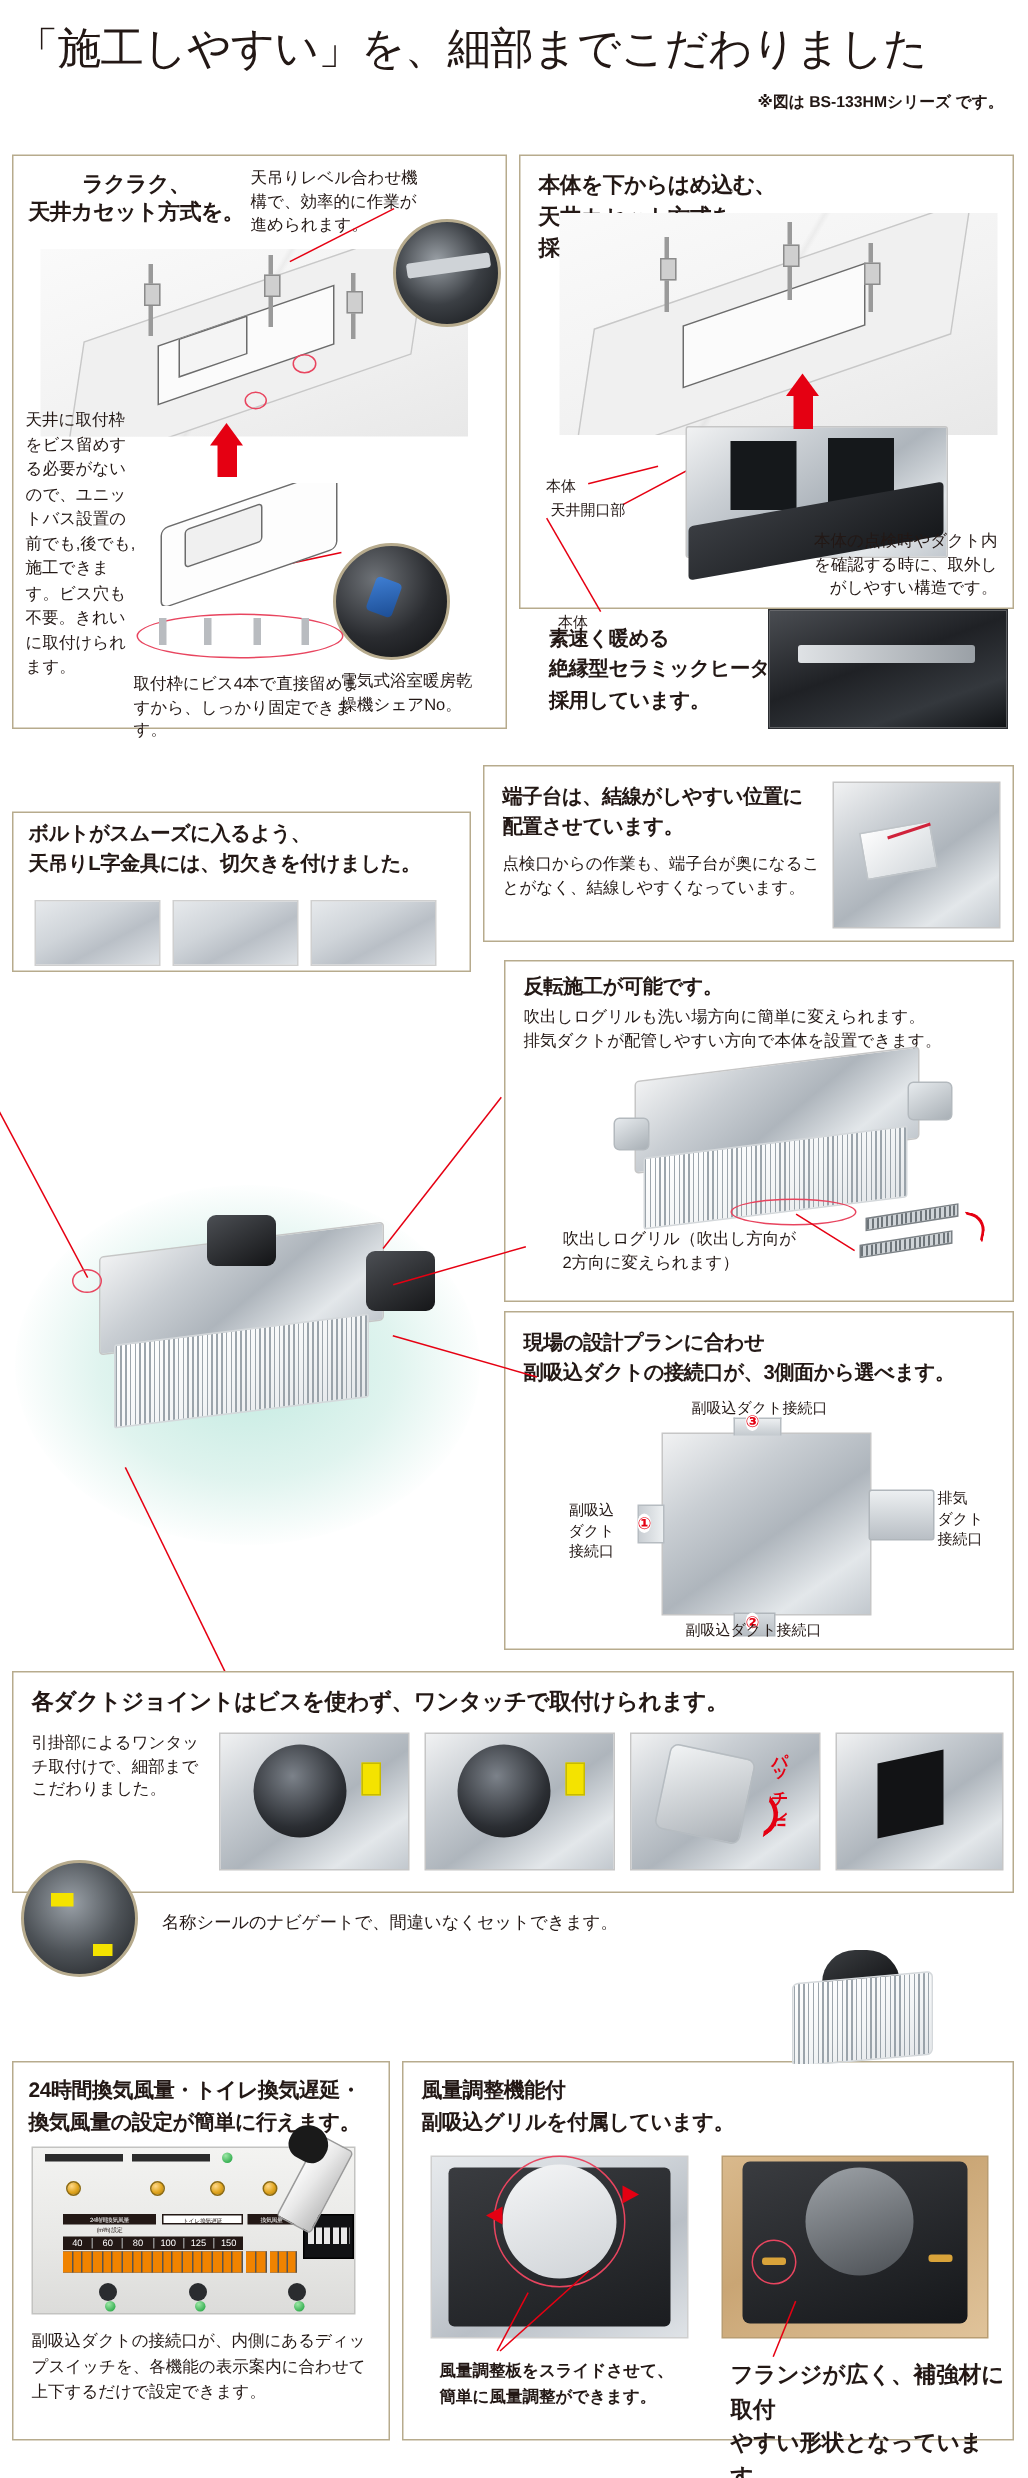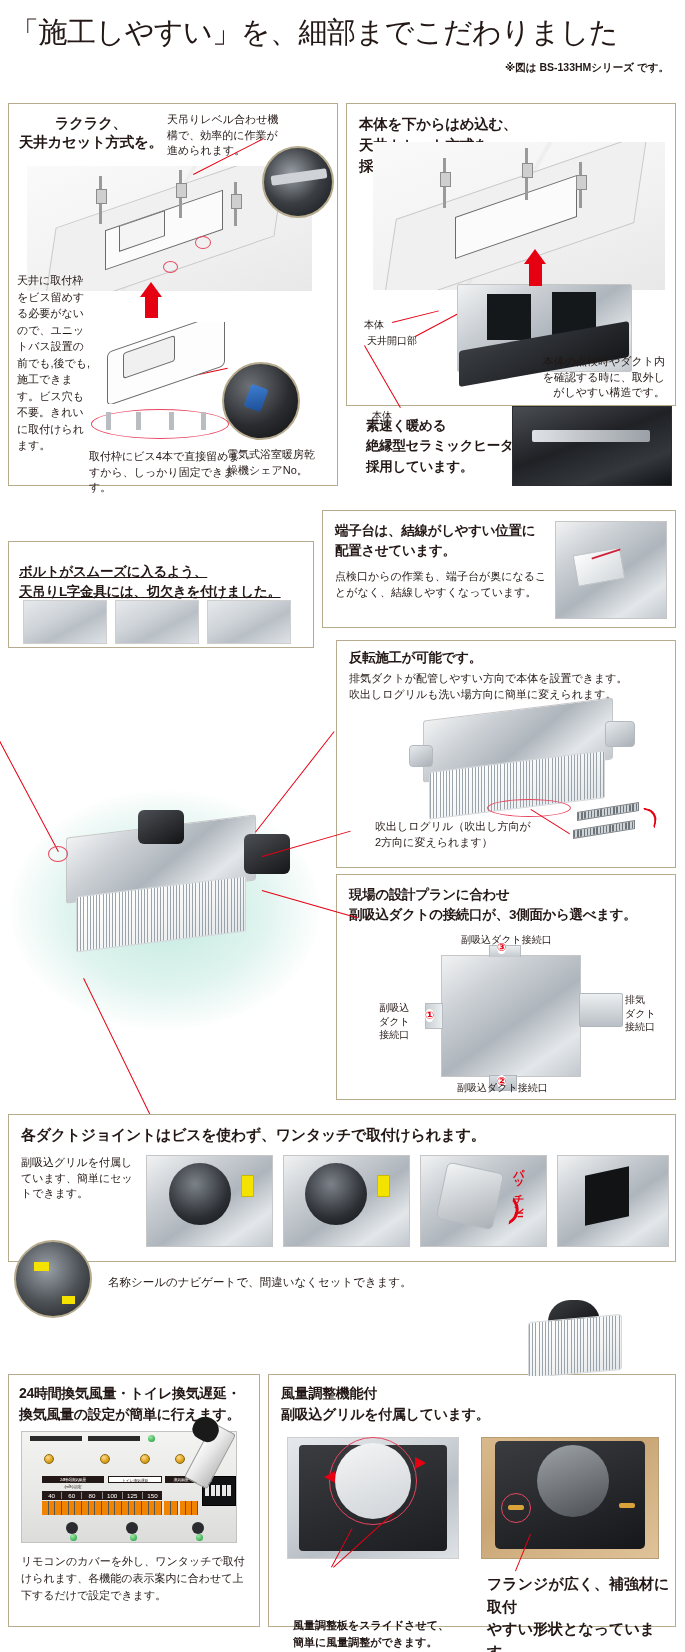--- a/index.html
+++ b/index.html
@@ -341,21 +341,21 @@
     <div>素速く暖める</div>
     <div>絶縁型セラミックヒーターを</div>
     <div>採用しています。</div>
   </div>
   <div class="ph photo-dark" style="left:166px;top:-6px;width:160px;height:80px;"></div>
   <div class="ph" style="left:186px;top:18px;width:118px;height:12px;background:linear-gradient(90deg,#dfe2e5,#9aa0a6);border-radius:2px;"></div>
 </div>
 <div class="leader" style="position:absolute;left:400px;top:408px;width:72px;transform:rotate(-120deg);"></div>
 
 <div class="panel" style="left:8px; top:541px; width:306px; height:107px;">
-  <div class="ttl ttl-md" style="position:absolute;left:10px;top:20px;line-height:1.5;text-decoration:underline;">
+  <div class="ttl ttl-md" style="position:absolute;left:10px;top:4px;line-height:1.5;">
     <div>ボルトがスムーズに入るよう、</div>
     <div>天吊りL字金具には、切欠きを付けました。</div>
   </div>
   <div class="ph photo" style="left:14px;top:58px;width:84px;height:44px;"></div>
   <div class="ph photo" style="left:106px;top:58px;width:84px;height:44px;"></div>
   <div class="ph photo" style="left:198px;top:58px;width:84px;height:44px;"></div>
 </div>
 
 <div class="panel" style="left:322px; top:510px; width:354px; height:118px;">
   <div class="ttl ttl-md" style="position:absolute;left:12px;top:10px;line-height:1.5;">
@@ -364,22 +364,22 @@
   </div>
   <div class="body-txt" style="position:absolute;left:12px;top:58px;width:212px;">点検口からの作業も、端子台が奥になることがなく、結線しやすくなっています。</div>
   <div class="ph photo-metal" style="left:232px;top:10px;width:112px;height:98px;"></div>
   <div class="ph" style="left:252px;top:40px;width:48px;height:32px;background:linear-gradient(150deg,#fdfdfd,#d3d8dc);border:1px solid #bfc4c8;transform:rotate(-10deg);"></div>
   <div class="ph" style="left:268px;top:42px;width:30px;height:2px;background:#d0233b;transform:rotate(-18deg);"></div>
 </div>
 
 <div class="panel" style="left:336px; top:640px; width:340px; height:228px;">
   <div class="ttl ttl-md" style="position:absolute;left:12px;top:8px;">反転施工が可能です。</div>
   <div class="body-txt" style="position:absolute;left:12px;top:30px;width:320px;">
+    <div>吹出しログリルも洗い場方向に簡単に変えられます。</div>
     <div>排気ダクトが配管しやすい方向で本体を設置できます。</div>
-    <div>吹出しログリルも洗い場方向に簡単に変えられます。</div>
   </div>
 
   <div class="ph photo-metal" style="left:86px;top:68px;width:190px;height:62px;border-radius:3px;transform:skewY(-7deg);"></div>
   <div class="ph" style="left:268px;top:80px;width:30px;height:26px;border-radius:4px;background:linear-gradient(150deg,#e6eaed,#a9b0b6);border:1px solid #b3b9be;"></div>
   <div class="ph" style="left:72px;top:104px;width:24px;height:22px;border-radius:4px;background:linear-gradient(150deg,#e6eaed,#a9b0b6);border:1px solid #b3b9be;"></div>
   <div class="ph vent-face" style="left:92px;top:120px;width:176px;height:48px;transform:skewY(-7deg);border-radius:2px;"></div>
   <div class="ellipse-hl" style="left:150px;top:158px;width:84px;height:18px;"></div>
 
   <div class="body-txt" style="position:absolute;left:38px;top:178px;width:190px;">
     <div>吹出しログリル（吹出し方向が</div>
@@ -437,21 +437,21 @@
 <div class="leader" style="position:absolute;left:58px;top:852px;width:180px;transform:rotate(-118deg);"></div>
 <div class="leader" style="position:absolute;left:255px;top:832px;width:128px;transform:rotate(-52deg);"></div>
 <div class="leader" style="position:absolute;left:262px;top:856px;width:92px;transform:rotate(-16deg);"></div>
 <div class="leader" style="position:absolute;left:262px;top:890px;width:100px;transform:rotate(16deg);"></div>
 <div class="leader" style="position:absolute;left:84px;top:978px;width:156px;transform:rotate(64deg);"></div>
 <div class="circ-hl" style="position:absolute;left:48px;top:846px;width:20px;height:16px;"></div>
 
 <div class="panel" style="left:8px; top:1114px; width:668px; height:148px;">
   <div class="ttl" style="position:absolute;left:12px;top:10px;font-size:15px;">各ダクトジョイントはビスを使わず、ワンタッチで取付けられます。</div>
 
-  <div class="body-txt" style="position:absolute;left:12px;top:40px;width:120px;">副吸込グリルを付属しています、簡単にセットできます。</div>
+  <div class="body-txt" style="position:absolute;left:12px;top:40px;width:120px;">引掛部によるワンタッチ取付けで、細部までこだわりました。</div>
 
   <div class="ph photo-metal" style="left:137px;top:40px;width:127px;height:92px;"></div>
   <div class="ph" style="left:160px;top:48px;width:62px;height:62px;border-radius:50%;background:radial-gradient(circle at 42% 34%, #7c828a 0%, #2b2e33 62%, #101113 100%);"></div>
   <div class="ph" style="left:232px;top:60px;width:13px;height:22px;background:#f4e300;border:1px solid #c7ba00;"></div>
 
   <div class="ph photo-metal" style="left:274px;top:40px;width:127px;height:92px;"></div>
   <div class="ph" style="left:296px;top:48px;width:62px;height:62px;border-radius:50%;background:radial-gradient(circle at 42% 34%, #7c828a 0%, #2b2e33 62%, #101113 100%);"></div>
   <div class="ph" style="left:368px;top:60px;width:13px;height:22px;background:#f4e300;border:1px solid #c7ba00;"></div>
 
   <div class="ph photo-metal" style="left:411px;top:40px;width:127px;height:92px;"></div>
@@ -548,21 +548,21 @@
     <div class="ph" style="left:104px;top:90px;width:12px;height:12px;border-radius:50%;background:#2a2c2f;"></div>
     <div class="ph" style="left:170px;top:90px;width:12px;height:12px;border-radius:50%;background:#2a2c2f;"></div>
     <div class="greenled" style="left:48px;top:102px;"></div>
     <div class="greenled" style="left:108px;top:102px;"></div>
     <div class="greenled" style="left:174px;top:102px;"></div>
   </div>
 
   <div class="pen" style="left:188px;top:50px;width:26px;height:62px;"></div>
   <div class="pen-tip" style="left:184px;top:42px;width:26px;height:24px;"></div>
 
-  <div class="body-txt" style="position:absolute;left:12px;top:178px;width:230px;font-size:11px;line-height:1.55;">リモコンのカバーを外し、ワンタッチで取付けられます、各機能の表示案内に合わせて上下するだけで設定できます。</div>
+  <div class="body-txt" style="position:absolute;left:12px;top:178px;width:230px;font-size:11px;line-height:1.55;">副吸込ダクトの接続口が、内側にあるディップスイッチを、各機能の表示案内に合わせて上下するだけで設定できます。</div>
 </div>
 
 <div class="panel" style="left:268px; top:1374px; width:408px; height:253px;">
   <div class="ttl ttl-md" style="position:absolute;left:12px;top:8px;line-height:1.5;font-size:14px;">
     <div>風量調整機能付</div>
     <div>副吸込グリルを付属しています。</div>
   </div>
 
   <div class="ph photo" style="left:18px;top:62px;width:172px;height:122px;"></div>
   <div class="ph" style="left:30px;top:70px;width:148px;height:106px;background:linear-gradient(160deg,#3a3c40,#1b1d20);border-radius:4px;"></div>
@@ -574,21 +574,21 @@
   <div class="leader" style="left:64px;top:192px;width:80px;transform:rotate(-42deg);"></div>
 
   <div class="ph photo-wood" style="left:212px;top:62px;width:178px;height:122px;"></div>
   <div class="ph" style="left:226px;top:66px;width:150px;height:108px;background:linear-gradient(160deg,#3a3c40,#15171a);border-radius:5px;"></div>
   <div class="ph" style="left:268px;top:70px;width:72px;height:72px;border-radius:50%;background:linear-gradient(160deg,#9ea3a8,#4b4f54);"></div>
   <div class="circ-hl" style="left:232px;top:118px;width:30px;height:30px;"></div>
   <div class="ph" style="left:239px;top:130px;width:16px;height:5px;background:#d9a33a;border-radius:2px;"></div>
   <div class="ph" style="left:350px;top:128px;width:16px;height:5px;background:#d9a33a;border-radius:2px;"></div>
   <div class="leader" style="left:246px;top:196px;width:40px;transform:rotate(-68deg);"></div>
 
-  <div class="body-txt cap-b" style="position:absolute;left:24px;top:198px;width:184px;font-size:11px;line-height:1.5;margin-top:44px;">
+  <div class="body-txt cap-b" style="position:absolute;left:24px;top:198px;width:184px;font-size:11px;line-height:1.5;">
     <div>風量調整板をスライドさせて、</div>
     <div>簡単に風量調整ができます。</div>
   </div>
   <div class="body-txt cap-b" style="position:absolute;left:218px;top:198px;width:184px;font-size:15px;line-height:1.5;">
     <div>フランジが広く、補強材に取付</div>
     <div>やすい形状となっています。</div>
   </div>
 </div>
 
 <div class="ph" style="position:absolute;left:520px;top:1300px;width:110px;height:76px;">

